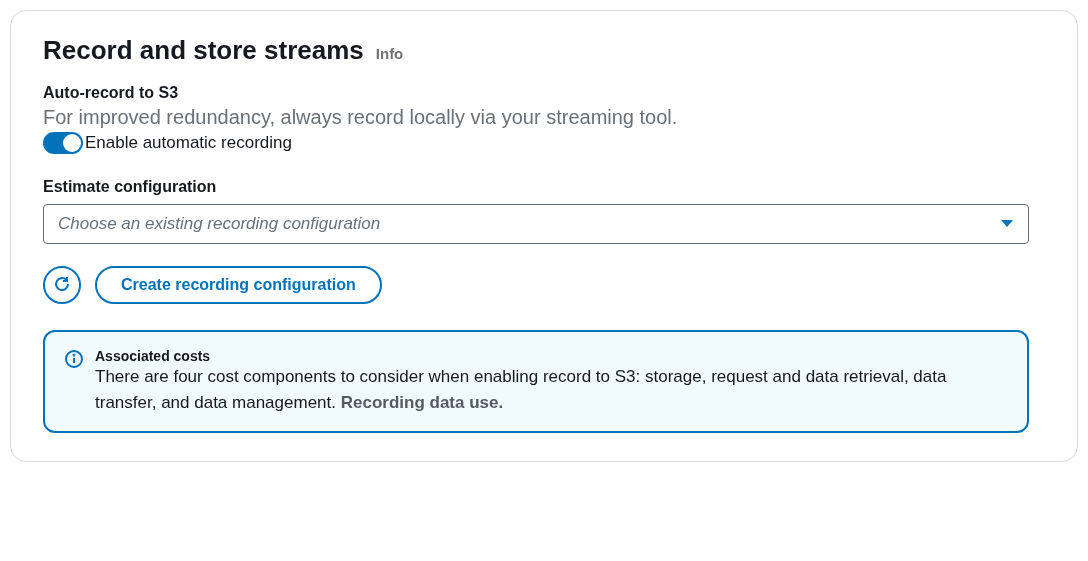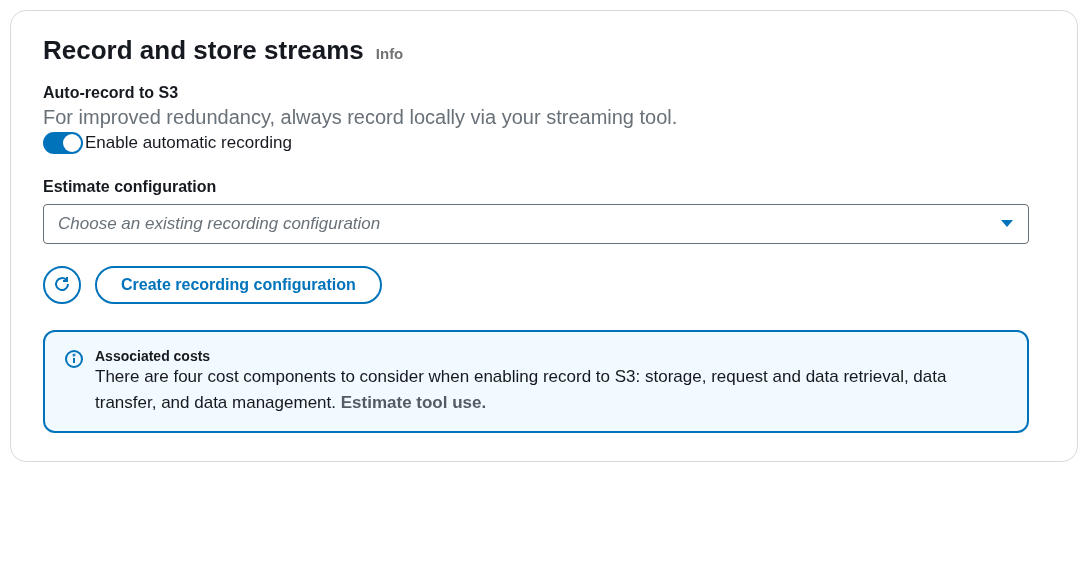--- a/index.html
+++ b/index.html
@@ -209,17 +209,17 @@
     <div class="info-icon-wrap">
       <svg width="18" height="18" viewBox="0 0 18 18" fill="none" stroke="currentColor" stroke-width="2">
         <circle cx="9" cy="9" r="8"></circle>
         <line x1="9" y1="8" x2="9" y2="13"></line>
         <circle cx="9" cy="5" r="0.5" fill="currentColor"></circle>
       </svg>
     </div>
     <div class="info-content">
       <div class="info-title">Associated costs</div>
       <div class="info-text">
-        <span>There are four cost components to consider when enabling record to S3: storage, request and data retrieval, data transfer, and data management. </span><span class="info-text-link">Estimate tool use.</span>
+        <span>There are four cost components to consider when enabling record to S3: storage, request and data retrieval, data transfer, and data management. </span><span class="info-text-link">Recording data use.</span>
       </div>
     </div>
   </div>
 </div>
 
 </body></html>

